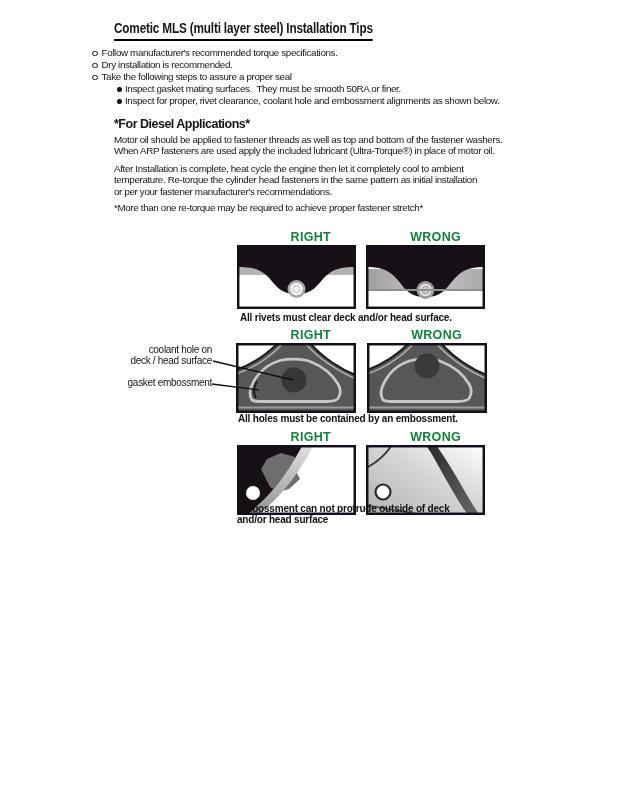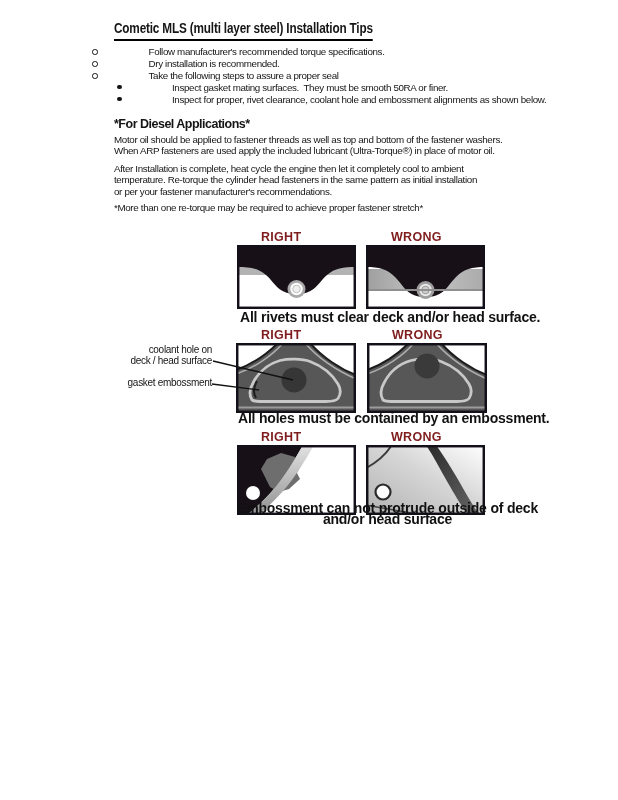--- a/index.html
+++ b/index.html
@@ -11,41 +11,41 @@
 
   
   .title {
     left:114px; top:20px; font-size:14px; font-weight:bold; letter-spacing:-0.2px;
     border-bottom:2px solid #000; padding-bottom:3px; white-space:pre;
     transform:scaleX(0.84); transform-origin:left top;
   }
 
   
   .tips { left:92px; top:46px; font-size:9.8px; letter-spacing:-0.35px; }
-  .tip-row { display:flex; align-items:flex-start; height:12px; white-space:pre;gap:47px; }
+  .tip-row { display:flex; align-items:center; height:12px; white-space:pre; }
   .tip-row.sub { margin-left:25px; }
   .marker-o {
     width:3.5px; height:3.5px; border:1px solid #151515; border-radius:50%;
     margin:3px 4px 0 0; flex:0 0 auto;
   }
   .marker-dot {
     width:4.5px; height:4.5px; background:#151515; border-radius:50%;
     margin:2.6px 3.5px 0 0; flex:0 0 auto;
   }
 
   
   .h2 { left:114px; top:117px; font-size:12.5px; font-weight:bold; letter-spacing:-0.5px; white-space:pre; }
   .para { font-size:9.8px; line-height:11.3px; letter-spacing:-0.35px; white-space:pre; left:114px; }
   .para.p1 { top:134px; }
   .para.p2 { top:163px; }
   .para.note { top:202px; }
 
   
-  .dg-label { font-size:12.5px; font-weight:bold; letter-spacing:0.3px; width:70px; text-align:left; color:#7f1d1d; }
-  .caption { font-size:14px; font-weight:bold; letter-spacing:-0.2px; line-height:11px; white-space:pre; color:#111;text-align:center; }
+  .dg-label { font-size:12.5px; font-weight:bold; letter-spacing:0.3px; width:70px; text-align:right; color:#15803d; }
+  .caption { font-size:10px; font-weight:bold; letter-spacing:-0.2px; line-height:11px; white-space:pre; color:#111; }
   .panel { position:absolute; }
   .panel svg { display:block; }
 
   
   .side-label { font-size:10px; letter-spacing:-0.3px; line-height:11px; text-align:right; width:112px; left:100px; white-space:pre; }
 
   
   .legal { left:104px; top:570px; width:440px; font-size:6px; line-height:6.2px; letter-spacing:-0.25px; color:#222; }
   .legal .lg-h { font-weight:bold; margin:0 0 8px 0; white-space:pre; }
   .legal p { margin:0 0 8px 0; white-space:pre; }

